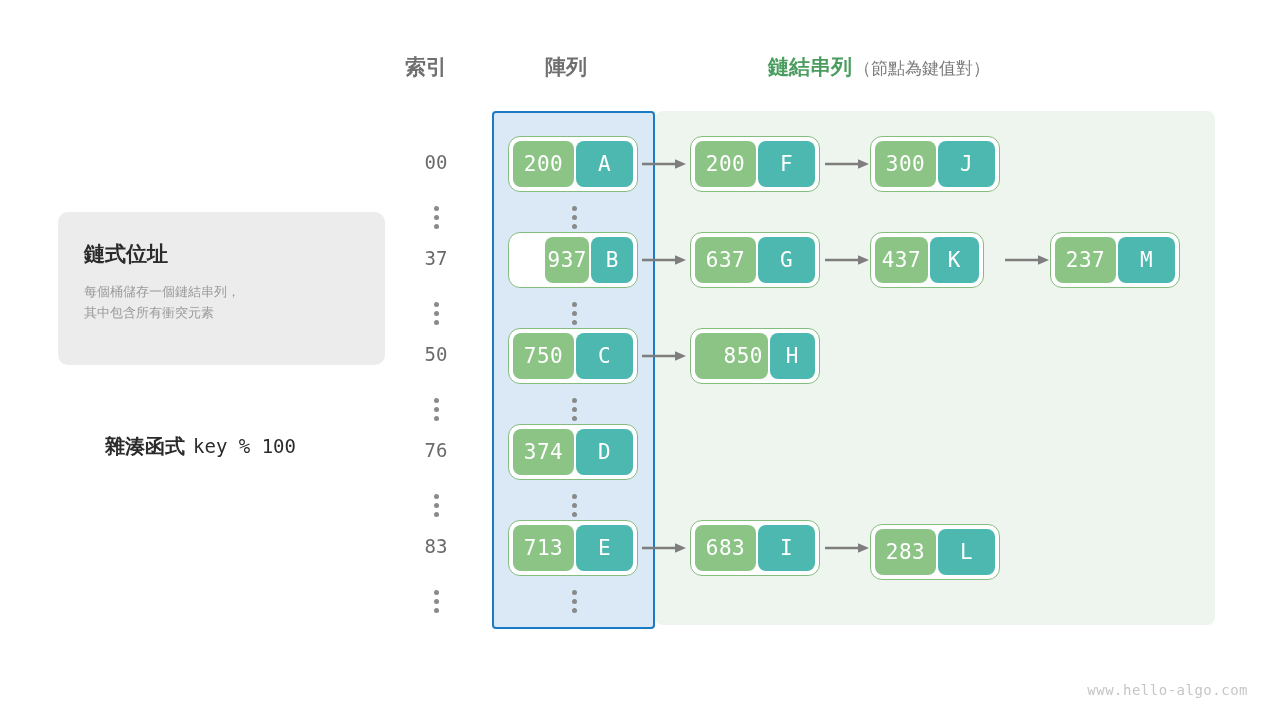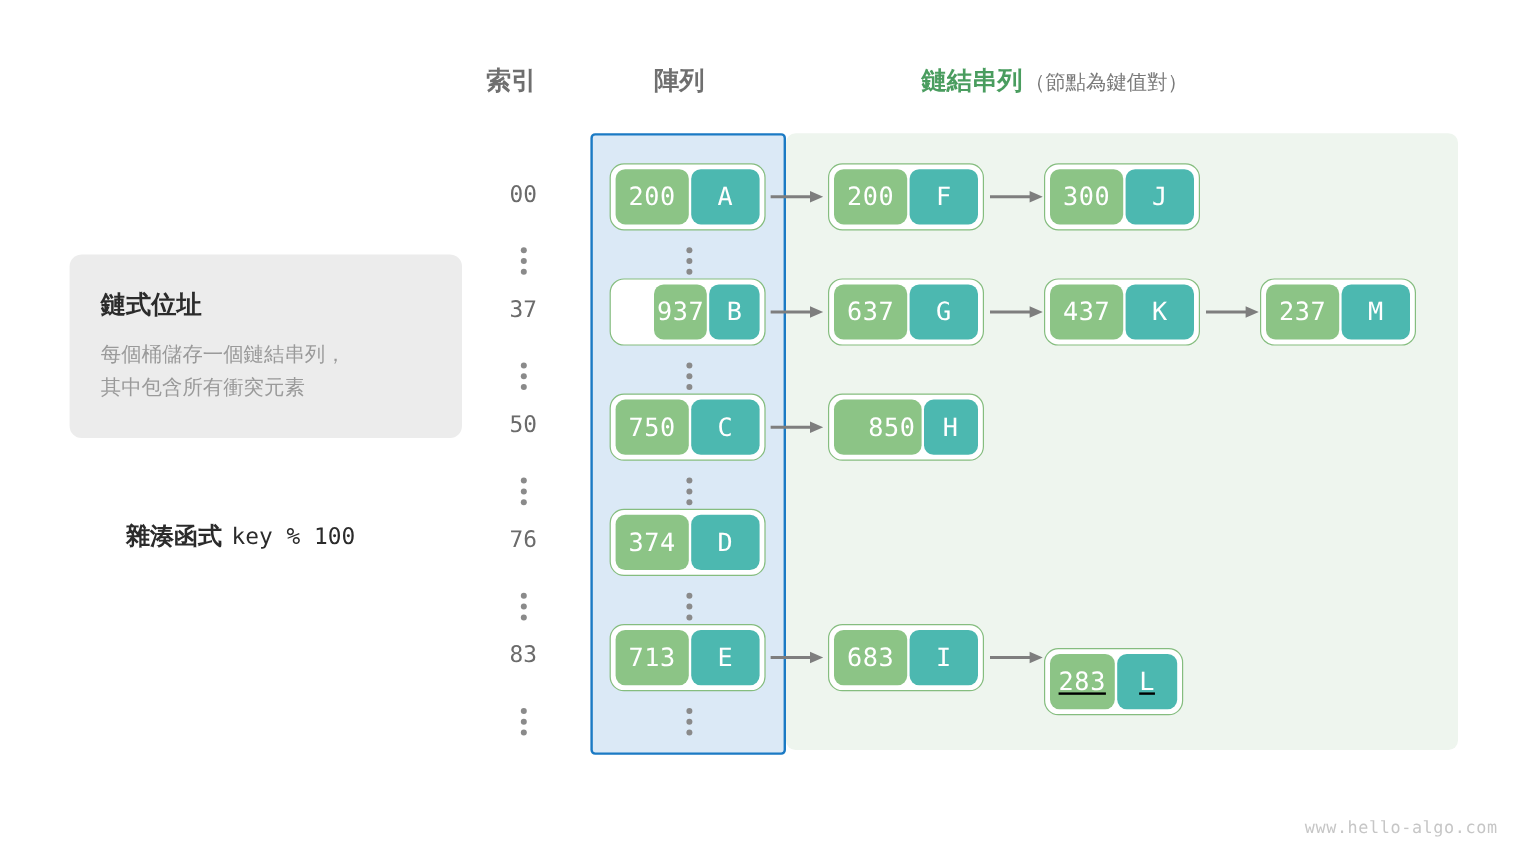--- a/index.html
+++ b/index.html
@@ -141,21 +141,21 @@
     box-sizing: border-box;
     padding: 28px 0 0 26px;
   }
   .info-card .title {
     font-size: 21px;
     font-weight: bold;
     color: #2b2b2b;
     margin-bottom: 14px;
   }
   .info-card .body {
-    font-size: 17px;
+    font-size: 13px;
     color: #9a9a9a;
     line-height: 1.6;
   }
 
   .hash-block {
     position: absolute;
     left: 84px;
     top: 433px;
     width: 320px;
     margin-left: 21px;
@@ -257,21 +257,21 @@
       <div class="node" style="left: 690px; top: 232px; width: 130px;">
         <div class="key" style="background: rgb(140, 196, 134);">637</div>
         <div class="val" style="background: rgb(76, 184, 176);">G</div>
       </div>
       <div class="arrow" style="left: 825px; top: 254px; width: 44px;">
         <svg width="44" height="12" viewBox="0 0 44 12">
           <line x1="0" y1="6" x2="35" y2="6" stroke="#7e7e7e" stroke-width="2.5"></line>
           <polygon points="44,6 33,1.2 33,10.8" fill="#7e7e7e"></polygon>
         </svg>
       </div>
-      <div class="node" style="left: 870px; top: 232px; width: 130px;">
+      <div class="node" style="left: 870px; top: 232px; width: 114px;">
         <div class="key" style="background: rgb(140, 196, 134);">437</div>
         <div class="val" style="background: rgb(76, 184, 176);">K</div>
       </div>
       <div class="arrow" style="left: 1005px; top: 254px; width: 44px;">
         <svg width="44" height="12" viewBox="0 0 44 12">
           <line x1="0" y1="6" x2="35" y2="6" stroke="#7e7e7e" stroke-width="2.5"></line>
           <polygon points="44,6 33,1.2 33,10.8" fill="#7e7e7e"></polygon>
         </svg>
       </div>
       <div class="node" style="left: 1050px; top: 232px; width: 130px;">
@@ -342,21 +342,21 @@
       <div class="node" style="left: 690px; top: 520px; width: 130px;">
         <div class="key" style="background: rgb(140, 196, 134);">683</div>
         <div class="val" style="background: rgb(76, 184, 176);">I</div>
       </div>
       <div class="arrow" style="left: 825px; top: 542px; width: 44px;">
         <svg width="44" height="12" viewBox="0 0 44 12">
           <line x1="0" y1="6" x2="35" y2="6" stroke="#7e7e7e" stroke-width="2.5"></line>
           <polygon points="44,6 33,1.2 33,10.8" fill="#7e7e7e"></polygon>
         </svg>
       </div>
-      <div class="node" style="left: 870px; top: 540px; width: 116px; text-decoration: underline;">
+      <div class="node" style="left: 870px; top: 524px; width: 130px;">
         <div class="key" style="background: rgb(140, 196, 134);">283</div>
         <div class="val" style="background: rgb(76, 184, 176);">L</div>
       </div>
       <div class="vdots" style="left: 431px; top: 590px;">
         <i></i>
         <i></i>
         <i></i>
       </div>
       <div class="vdots" style="left: 569px; top: 590px;">
         <i></i>

